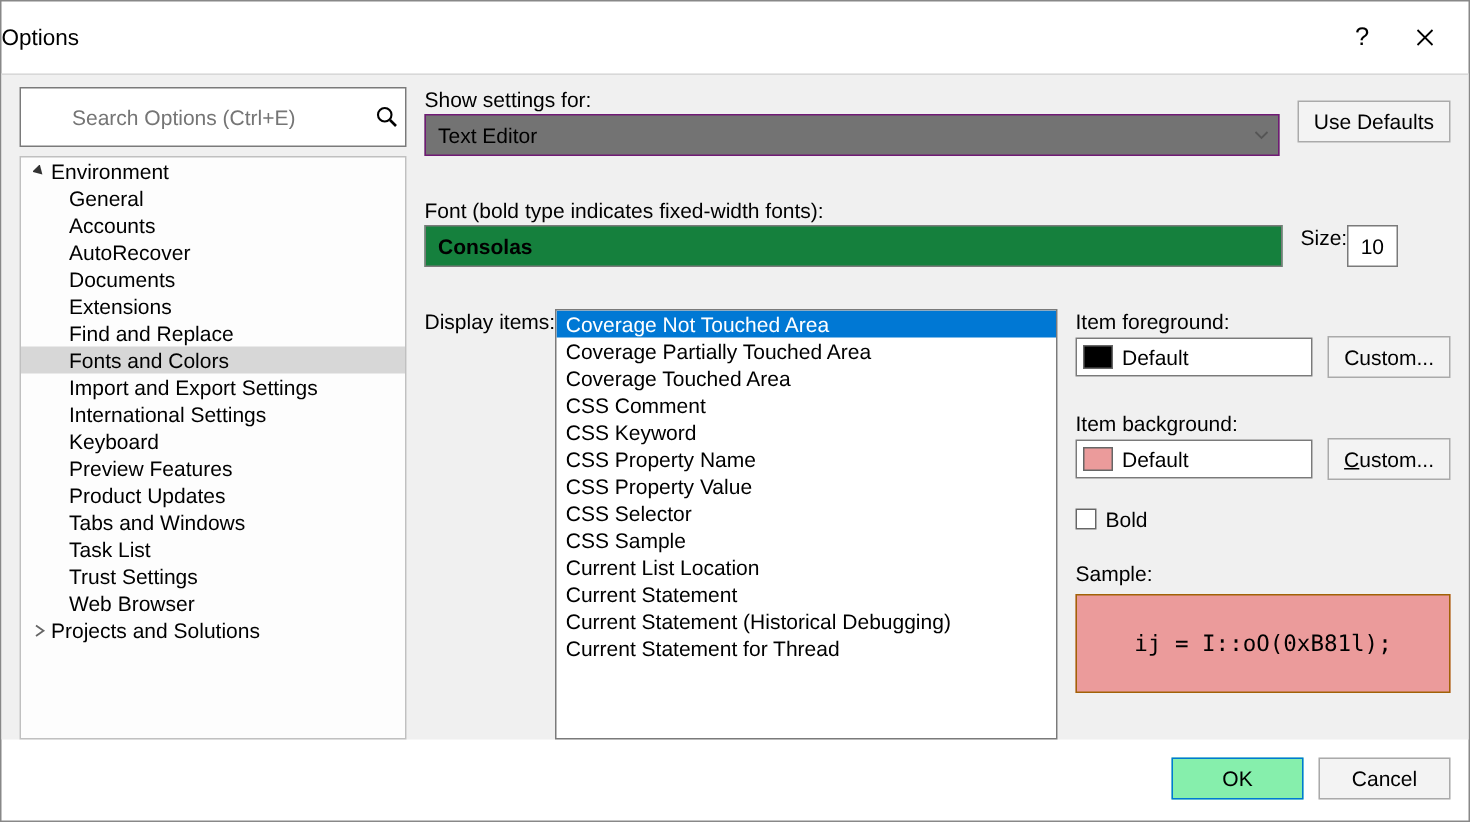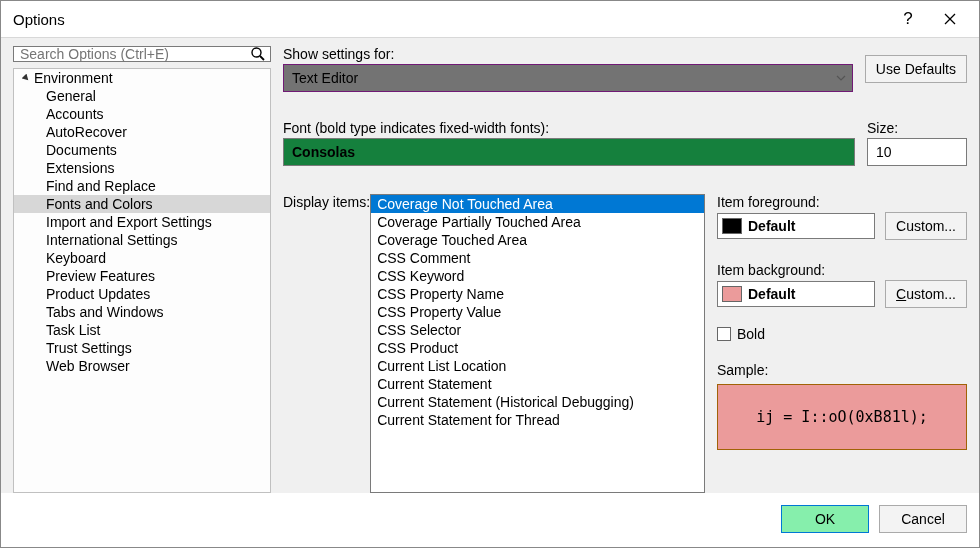--- a/index.html
+++ b/index.html
@@ -1,30 +1,30 @@
 <!DOCTYPE html>
 <html><head>
 <meta charset="utf-8">
 <style>
   * { box-sizing: border-box; font-family: "Segoe UI", Arial, sans-serif; }
   html, body { margin: 0; padding: 0; }
   body { background: #fff; width: 980px; height: 548px; overflow: hidden; }
 
   .window { width: 980px; height: 548px; border: 1px solid #888; display: flex; flex-direction: column; background: #fff; position: relative; }
 
-  .titlebar { height: 36px; display: flex; align-items: center; padding: 0 8px 0 12px; font-size: 15px; }
+  .titlebar { height: 48px; display: flex; align-items: center; padding: 0 8px 0 0; font-size: 15px; }
   .titlebar .title { flex: 1; }
   .titlebar .tbtn { width: 42px; height: 28px; display: flex; align-items: center; justify-content: center; font-size: 16px; cursor: default; }
   .titlebar .help { font-size: 17px; }
   .titlebar .close svg { width: 12px; height: 12px; }
 
   .body { flex: 1; display: flex; background: #f0f0f0; padding: 8px 12px 0 12px; gap: 12px; border-top: 1px solid #d8d8d8; min-height: 0; }
 
   .left { width: 258px; display: flex; flex-direction: column; }
-  .search-wrap { position: relative; background: #fff; border: 1px solid #7a7a7a; height: 16px; display: flex; align-items: center; }
+  .search-wrap { position: relative; background: #fff; border: 1px solid #7a7a7a; height: 40px; display: flex; align-items: center; padding-left: 28px; }
   .search-wrap input { border: none; outline: none; flex: 1; padding: 0 6px; font-size: 14px; background: transparent; }
   .search-wrap .sicon { width: 24px; display: flex; align-items: center; justify-content: center; }
   .search-wrap .sicon svg { width: 16px; height: 16px; }
 
   .tree { flex: 1; margin-top: 6px; background: #fdfdfd; border: 1px solid #c0c0c0; position: relative; overflow-y: scroll; font-size: 14px; }
   .tree::-webkit-scrollbar { width: 18px; }
   .tree::-webkit-scrollbar-track { background: #f0f0f0; }
   .tree::-webkit-scrollbar-button { height: 18px; background: #f0f0f0; border: 1px solid #ccc; }
   .tree::-webkit-scrollbar-thumb { background: #cdcdcd; }
   .titem { padding: 1px 4px 1px 32px; cursor: default; white-space: nowrap; }
@@ -41,37 +41,37 @@
   .select { height: 28px; background: #737373; border: 1px solid #701a75; display: flex; align-items: center; padding: 0 8px; font-size: 14px; position: relative; cursor: default; }
   .select .chev { position: absolute; right: 6px; top: 50%; transform: translateY(-50%); }
   .select .chev svg { width: 10px; height: 10px; }
   .btn { height: 28px; min-width: 88px; background: #f3f3f3; border: 1px solid #aaa; display: flex; align-items: center; justify-content: center; font-size: 14px; padding: 0 10px; cursor: default; }
   .btn.primary { border: 1px solid #0078d4; background: #86efac; }
 
   .row2 { display: flex; gap: 12px; align-items: flex-end; margin-top: 28px; }
   .font-col { flex: 1; display: flex; flex-direction: column; }
   .font-input { height: 28px; background: #15803d; border: 1px solid #7a7a7a; display: flex; align-items: center; padding: 0 8px; font-weight: bold; font-size: 14px; position: relative; }
   .font-input .chev { position: absolute; right: 6px; top: 50%; transform: translateY(-50%); }
-  .size-col { width: 100px; display: flex; flex-direction: column; }
+  .size-col { width: 100px; display: flex; }
   .size-input { height: 28px; background: #fff; border: 1px solid #7a7a7a; display: flex; align-items: center; padding: 0 8px; font-size: 14px; position: relative; }
   .size-input .chev { position: absolute; right: 6px; top: 50%; transform: translateY(-50%); }
 
   .row3 { display: flex; gap: 12px; margin-top: 28px; flex: 1; min-height: 0; }
   .ditems-col { flex: 1; display: flex; flex-direction: row; min-width: 0; }
   .listbox { flex: 1; background: #fff; border: 1px solid #7a7a7a; overflow-y: scroll; font-size: 14px; }
   .listbox::-webkit-scrollbar { width: 18px; }
   .listbox::-webkit-scrollbar-track { background: #f0f0f0; }
   .listbox::-webkit-scrollbar-button { height: 18px; background: #f0f0f0; border: 1px solid #ccc; }
   .listbox::-webkit-scrollbar-thumb { background: #cdcdcd; }
   .litem { padding: 1px 6px; cursor: default; white-space: nowrap; }
   .litem.sel { background: #0078d4; color: #fff; }
 
   .props-col { width: 250px; display: flex; flex-direction: column; }
   .prop-row { display: flex; gap: 10px; align-items: center; }
-  .color-select { flex: 1; height: 26px; background: #fff; border: 1px solid #7a7a7a; display: flex; align-items: center; padding: 0 4px; gap: 6px; font-size: 14px; position: relative; cursor: default; font-weight: bold; }
+  .color-select { flex: 1; height: 26px; background: #fff; border: 1px solid #7a7a7a; display: flex; align-items: center; padding: 0 4px; gap: 6px; font-size: 14px; position: relative; cursor: default; }
   .swatch { width: 20px; height: 16px; border: 1px solid #666; }
   .swatch.black { background: #000; }
   .swatch.salmon { background: #eb9b9b; }
   .color-select .chev { position: absolute; right: 6px; top: 50%; transform: translateY(-50%); }
   .chk-row { display: flex; align-items: center; gap: 6px; font-size: 14px; margin-top: 18px; }
   .chk { width: 14px; height: 14px; border: 1px solid #666; background: #fff; }
   .sample-box { background: #eb9b9b; border: 1px solid #a16207; height: 66px; display: flex; align-items: center; justify-content: center; font-family: Consolas, monospace; font-size: 15px; margin-top: 4px; }
 
   .footer { display: flex; justify-content: flex-end; gap: 10px; padding: 12px 12px 14px 0; }
   .footer .btn { min-width: 88px; }
@@ -124,20 +124,28 @@
           <div class="titem sel">Fonts and Colors</div>
           <div class="titem">Import and Export Settings</div>
           <div class="titem">International Settings</div>
           <div class="titem">Keyboard</div>
           <div class="titem">Preview Features</div>
           <div class="titem">Product Updates</div>
           <div class="titem">Tabs and Windows</div>
           <div class="titem">Task List</div>
           <div class="titem">Trust Settings</div>
           <div class="titem">Web Browser</div>
+          <div class="tparent root">
+            <span class="arrow">
+              <svg viewBox="0 0 9 9">
+                <path d="M2 1 L7 4.5 L2 8" fill="none" stroke="#666" stroke-width="1.2"></path>
+              </svg>
+            </span>
+            <span>Projects and Solutions</span>
+          </div>
         </div>
     </div>
 
     <div class="right">
 
       <div class="row1">
         <div class="show-settings">
           <span class="lbl">Show settings for:</span>
           <div class="select">
             <span>Text Editor</span>
@@ -175,21 +183,21 @@
           <span class="lbl">Display items:</span>
           <div class="listbox" id="listbox">
               <div class="litem sel">Coverage Not Touched Area</div>
               <div class="litem">Coverage Partially Touched Area</div>
               <div class="litem">Coverage Touched Area</div>
               <div class="litem">CSS Comment</div>
               <div class="litem">CSS Keyword</div>
               <div class="litem">CSS Property Name</div>
               <div class="litem">CSS Property Value</div>
               <div class="litem">CSS Selector</div>
-              <div class="litem">CSS Product</div>
+              <div class="litem">CSS Sample</div>
               <div class="litem">Current List Location</div>
               <div class="litem">Current Statement</div>
               <div class="litem">Current Statement (Historical Debugging)</div>
               <div class="litem">Current Statement for Thread</div>
             </div>
         </div>
         <div class="props-col">
           <span class="lbl">Item foreground:</span>
           <div class="prop-row">
             <div class="color-select">

